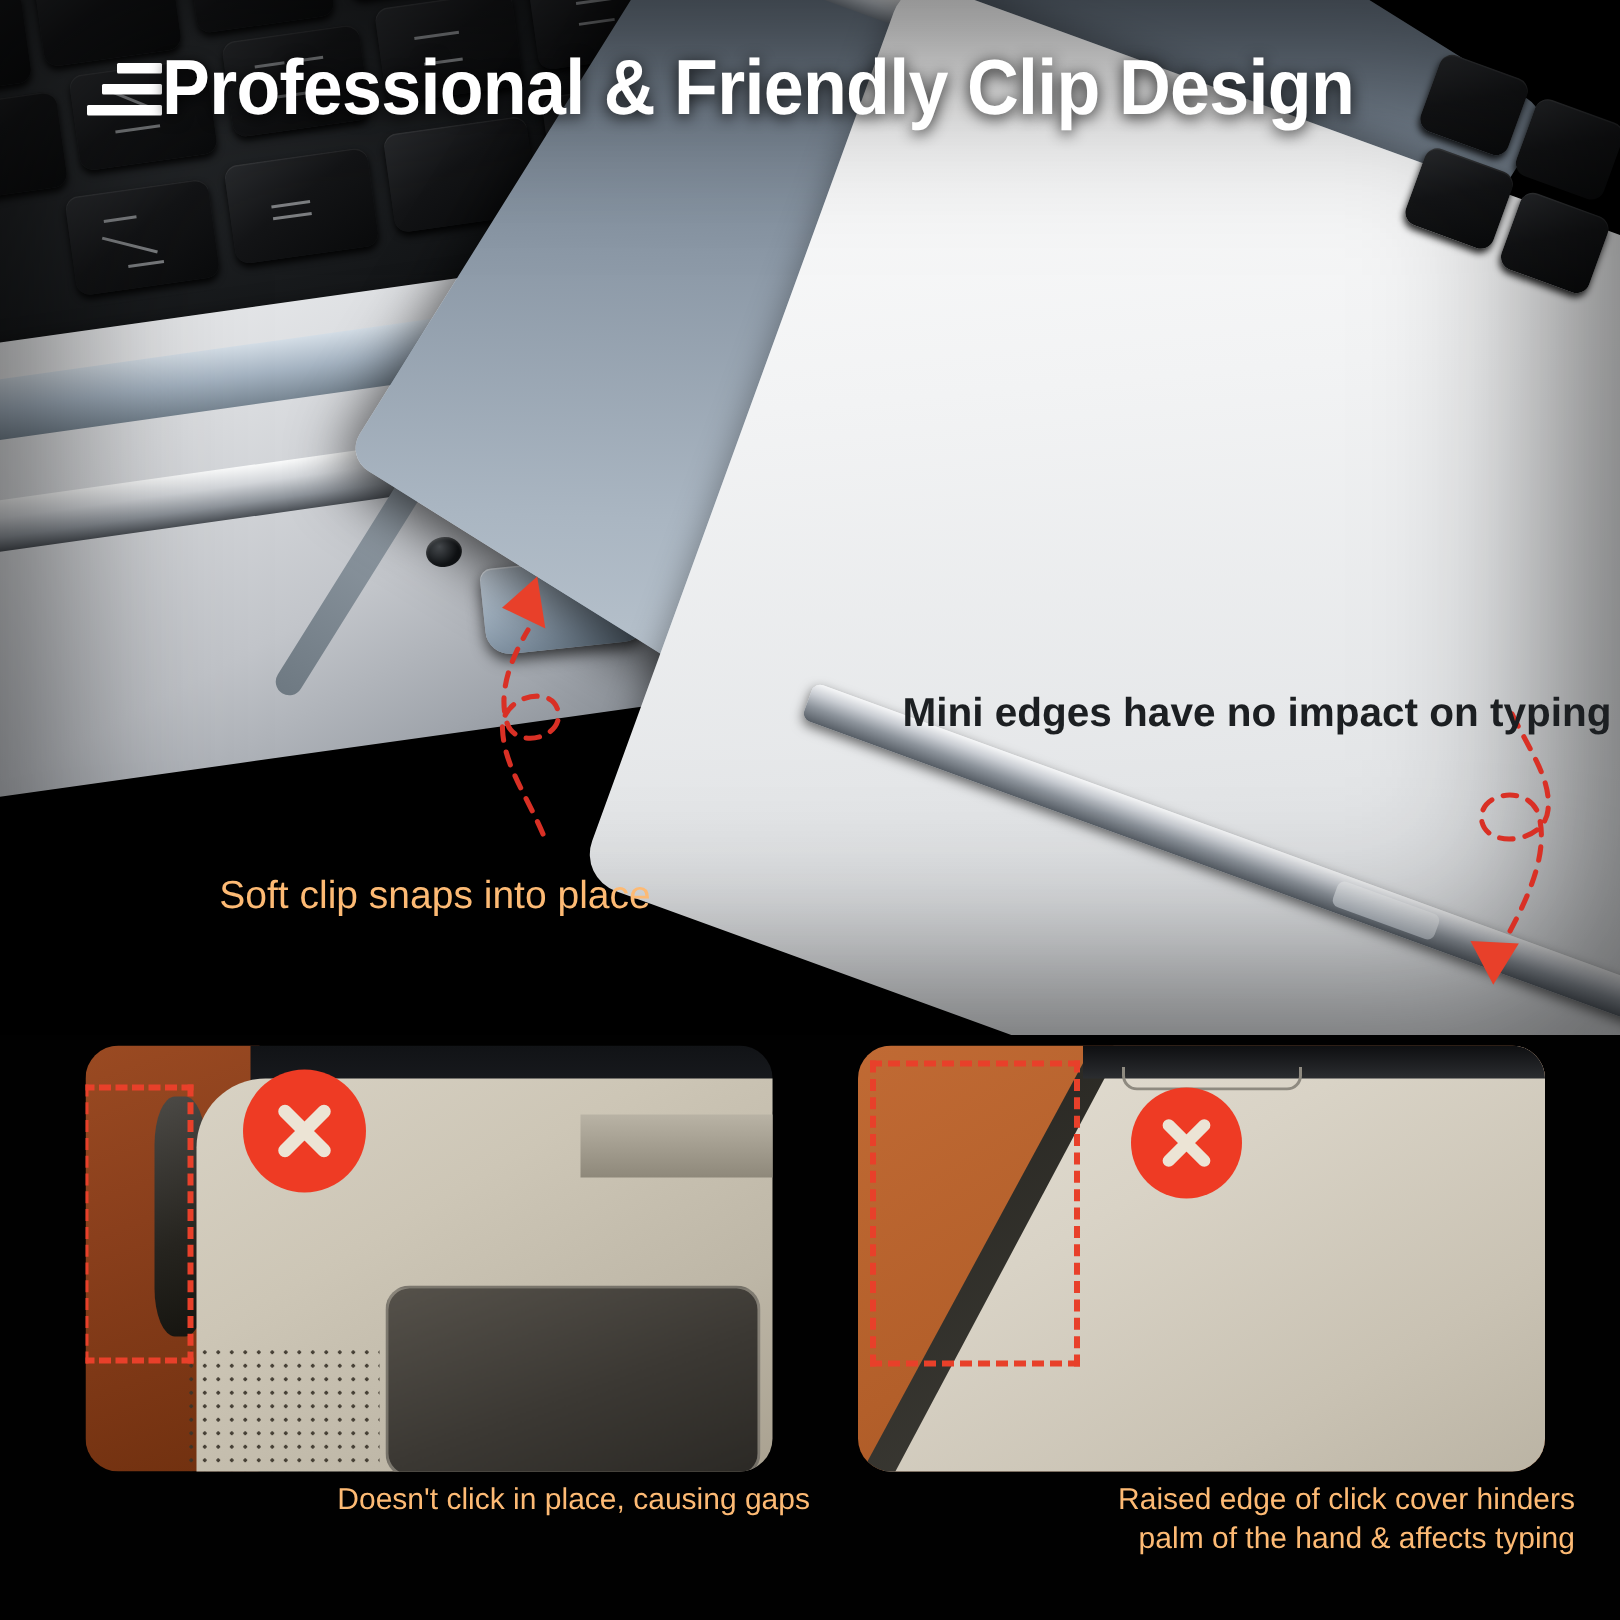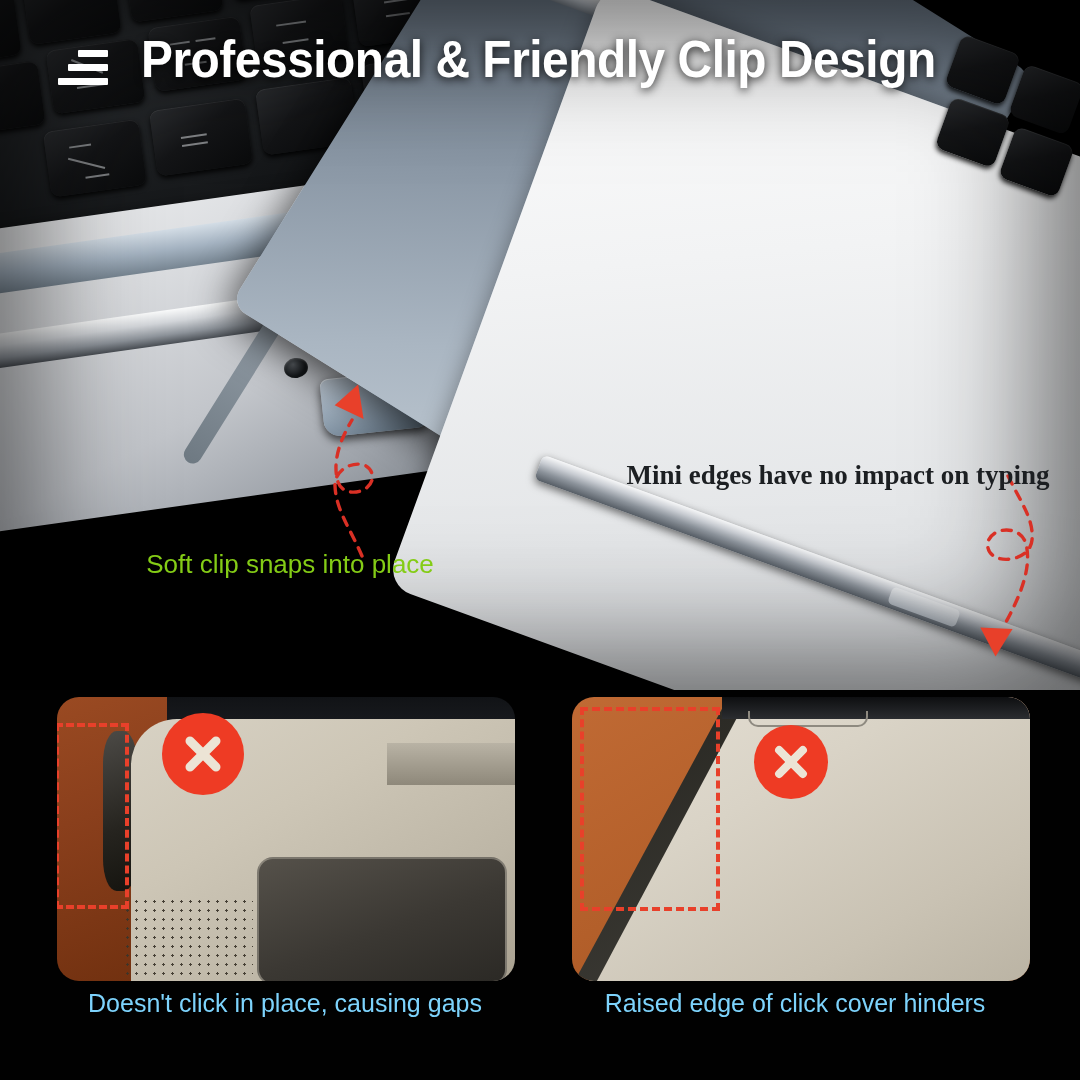--- a/index.html
+++ b/index.html
@@ -96,37 +96,37 @@
   }
   .deck-notch{
     position:absolute; left:888px; top:598px; width:72px; height:18px;
     background:linear-gradient(180deg,#eceef0,#aeb5bd); transform:rotate(20deg); border-radius:5px;
   }
 
   
   .keys-right{ position:absolute; left:930px; top:60px; width:180px; height:160px; transform:rotate(20deg); }
 
   
-  .title-row{ position:absolute; left:58px; top:33px; display:flex; align-items:flex-end; gap:33px; z-index:40; }
+  .title-row{ position:absolute; left:58px; top:33px; display:flex; align-items:center; gap:0; z-index:40; }
   .menu-icon{ display:flex; flex-direction:column; align-items:flex-end; gap:7px; }
   .menu-icon span{ display:block; height:7px; background:#fff; border-radius:1px; }
   .menu-icon span:nth-child(1){ width:30px; }
   .menu-icon span:nth-child(2){ width:40px; }
   .menu-icon span:nth-child(3){ width:50px; }
   .title-text{
     color:#fff; font-size:52px; font-weight:700; letter-spacing:-.5px;
     white-space:nowrap; line-height:1;
     text-shadow:0 2px 10px rgba(0,0,0,.85);
     transform:scaleX(.92); transform-origin:left center;
   }
 
   
   .callout{ position:absolute; z-index:45; text-align:center; line-height:1.28; }
-  .callout-left{ left:90px; top:548px; width:400px; color:#84cc16; font-size:26px; }
-  .callout-right{ left:596px; top:458px; width:484px; color:#1c1f22; font-size:27px; font-weight:600;font-family:Liberation Serif, serif; }
+  .callout-left{ left:90px; top:580px; width:400px; color:#fdba74; font-size:26px; }
+  .callout-right{ left:596px; top:458px; width:484px; color:#1c1f22; font-size:27px; font-weight:600; }
 
   .arrow-svg{ position:absolute; z-index:44; pointer-events:none; }
 
   
   .panels{ position:absolute; left:0; top:690px; width:1080px; height:390px; }
   .panel{ position:absolute; top:7px; width:458px; height:284px; border-radius:22px; overflow:hidden; }
   .panel.left{ left:57px; }
   .panel.right{ left:572px; }
 
   .photo{ position:absolute; inset:0; }
@@ -163,21 +163,21 @@
   .topbar-r{ position:absolute; left:150px; top:0; width:330px; height:22px;
     background:linear-gradient(180deg,#0e0f11,#2b2d30); }
   .lip-r{ position:absolute; left:176px; top:14px; width:120px; height:16px;
     border:2px solid #8e8a80; border-radius:0 0 10px 10px; border-top:0; }
 
   .dash-box{ position:absolute; border:4px dashed #e8402a; }
   .x-badge{ position:absolute; border-radius:50%; background:#ee3b24;
     display:flex; align-items:center; justify-content:center; }
   .x-badge svg{ display:block; }
 
-  .panel-caption{ position:absolute; text-align:center; color:#7dd3fc; font-size:25px; line-height:1.32; }
+  .panel-caption{ position:absolute; text-align:right; color:#fdba74; font-size:20px; line-height:1.32; }
   .panel-caption.left{ left:30px; top:297px; width:510px; }
   .panel-caption.right{ left:540px; top:297px; width:510px; }
 
   .vignette{ position:absolute; inset:0; pointer-events:none;
     box-shadow:inset 0 0 120px 40px rgba(0,0,0,.55); }
 </style>
 </head>
 <body>
 
 <div id="stage">
@@ -306,16 +306,17 @@
         <svg width="40" height="40" viewBox="0 0 44 44">
           <path d="M9,9 L35,35 M35,9 L9,35" stroke="#ece4d5" stroke-width="9" stroke-linecap="round"></path>
         </svg>
       </div>
     </div>
 
     <div class="panel-caption left">Doesn't click in place, causing gaps</div>
 
     <div class="panel-caption right">
       <div>Raised edge of click cover hinders</div>
+      <div>palm of the hand &amp; affects typing</div>
     </div>
   </div>
 
 </div>
 
 </body></html>

